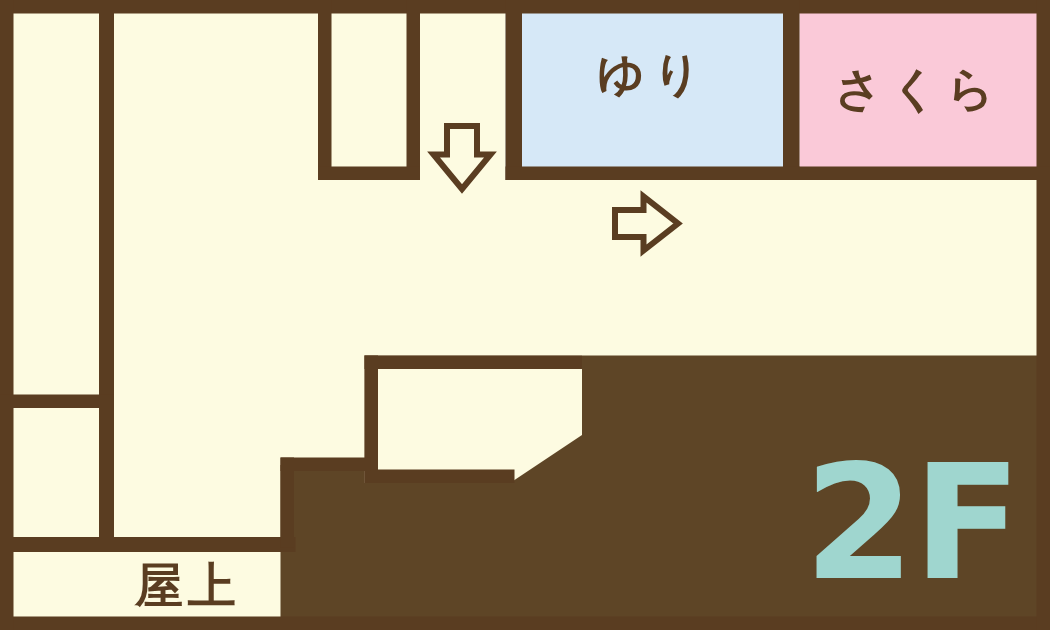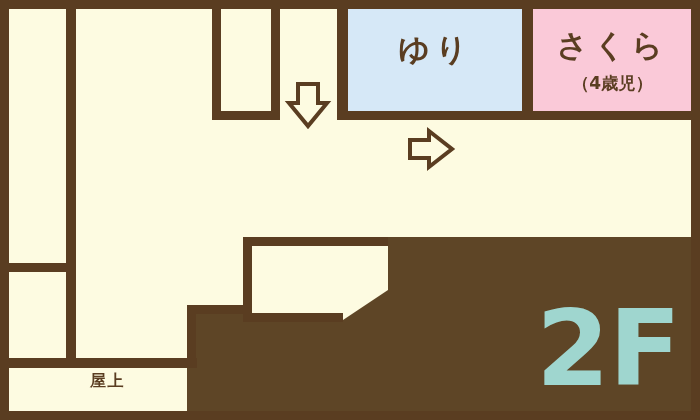--- a/index.html
+++ b/index.html
@@ -85,21 +85,21 @@
     text-orientation: upright;
     letter-spacing: 0.10em;
     display: flex;
     align-items: flex-start;
     justify-content: center;
     color: #5A3D21;
   }
   #label-rooftop {
     left: 90px;
     top: 372px;
-    font-size: 16px;
+    font-size: 32px;
     letter-spacing: 0.10em;
   }
   #floor-badge {
     position: absolute;
     left: 541px;
     top: 296px;
     width: 134px;
     height: 105px;
     color: #9FD6CF;
     font-size: 106px;
@@ -165,21 +165,20 @@
 
     <path d="M 410,140 L 429,140 L 429,131 L 452,149 L 429,167 L 429,158 L 410,158 Z" fill="none" stroke="#5A3D21" stroke-width="4" stroke-linejoin="miter"></path>
   </svg>
 
   <div class="room-label-box" id="label-yuri">
     <div class="room-name">ゆり</div>
   </div>
 
   <div class="room-label-box" id="label-sakura">
     <div class="room-name">さくら</div>
-    <div class="room-age">（4歳児）</div>
   </div>
 
 
   <div id="label-toilet">トイレ</div>
 
   <div class="label" id="label-rooftop">屋上</div>
 
   <div id="floor-badge">2F</div>
 
 </div>

